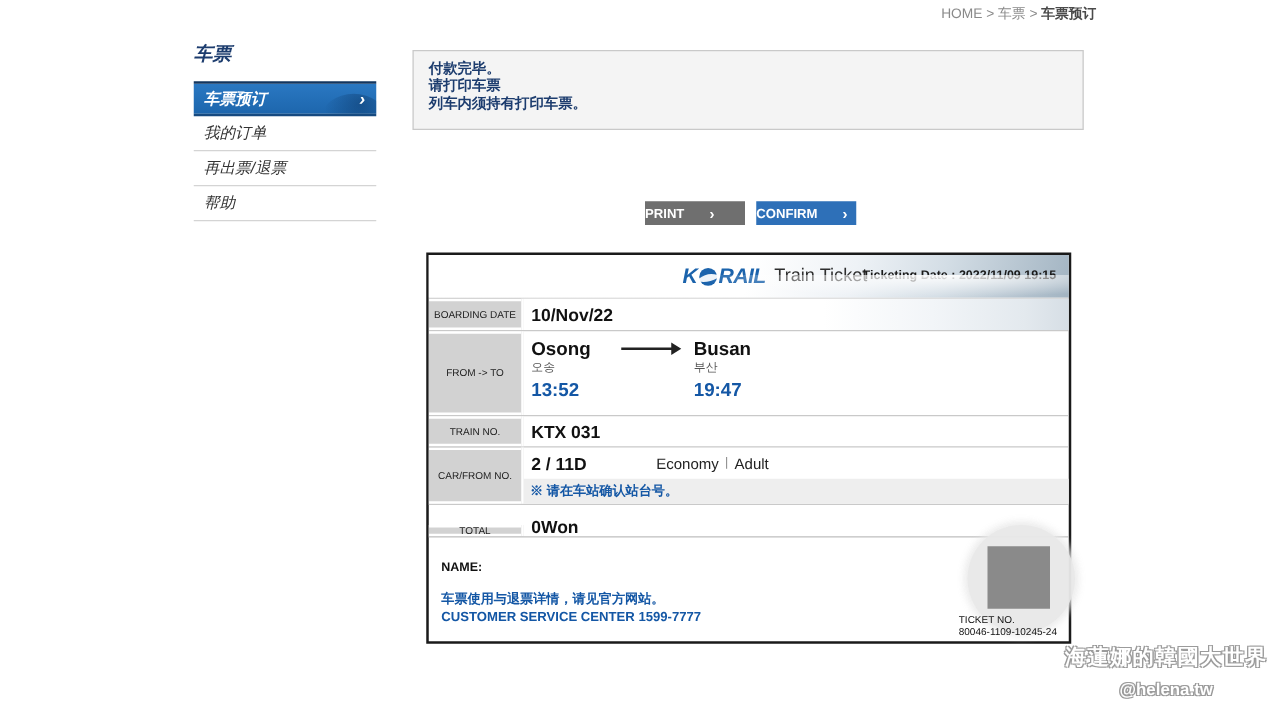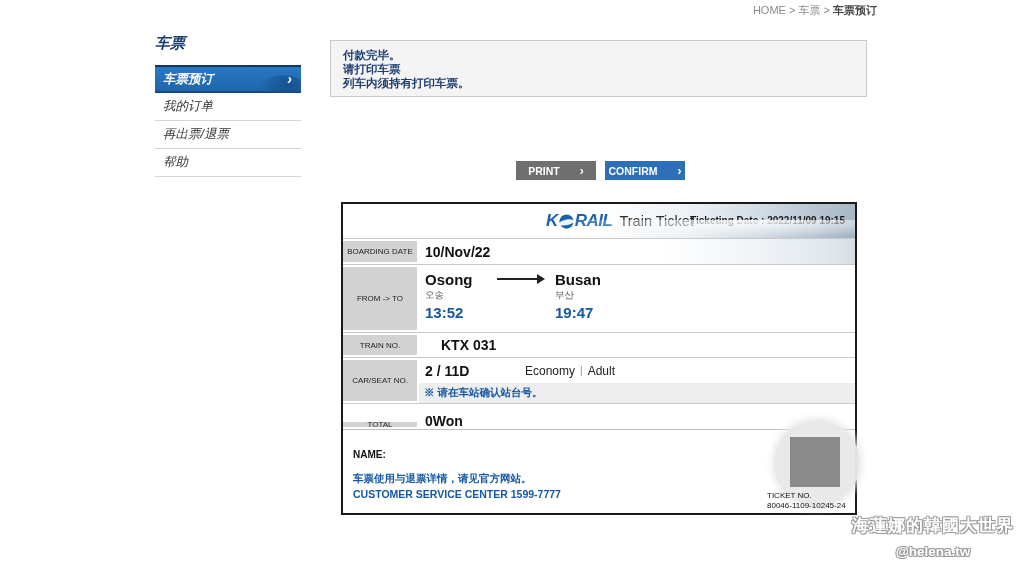--- a/index.html
+++ b/index.html
@@ -26,31 +26,31 @@
     color:#fff; font-weight:bold; line-height:24px;
   }
   .nav-item.active::before {
     content:""; position:absolute; right:-8px; top:8px; width:52px; height:40px;
     border-radius:50%; background:radial-gradient(circle at 60% 20%, rgba(10,49,94,0.45), rgba(10,49,94,0) 65%);
   }
   .nav-arrow { position:absolute; right:9px; top:0; color:#fff; font-size:14px; font-weight:bold; }
 
   
   .notice {
-    position:absolute; left:330px; top:40px; width:537px; height:57px;
+    position:absolute; left:330px; top:40px; width:537px; height:64px;
     background:#f4f4f4; border:1px solid #c9c9c9; padding:7px 12px;
     font-size:11.5px; font-weight:bold; color:#1c3c6e; line-height:14px;
   }
 
   
   .actions { position:absolute; left:516px; top:161px; display:flex; gap:9px; }
   .btn {
     width:80px; height:19px; border:none; color:#fff; font-family:inherit;
     font-size:10.5px; font-weight:bold; display:flex; align-items:center;
-    justify-content:center; gap:20px; cursor:pointer;
+    gap:20px; cursor:pointer;
   }
   .btn-print { background:#6f6f6f; }
   .btn-confirm { background:#2e70b8; }
   .btn-arrow { font-size:12px; line-height:1; }
 
   
   .ticket {
     position:absolute; left:341px; top:202px; width:516px; height:313px;
     border:2px solid #1a1a1a; background:#fff;
   }
@@ -83,21 +83,21 @@
   .station { display:flex; flex-direction:column; }
   .st-name { font-size:15px; font-weight:bold; color:#111; line-height:19px; }
   .st-local { font-size:9.5px; font-weight:normal; color:#555; line-height:12px; }
   .st-time { font-size:15px; font-weight:bold; color:#1457a5; line-height:19px; margin-top:2px; }
   .station.from { width:66px;justify-content:space-between; }
   .route-arrow { position:relative; width:46px; height:2px; background:#222; margin:8px 12px 0 6px; flex:none; }
   .route-arrow::after {
     content:""; position:absolute; right:-2px; top:-4px;
     border-left:8px solid #222; border-top:5px solid transparent; border-bottom:5px solid transparent;
   }
-  .row-train { height:25px;gap:16px; }
+  .row-train { height:25px; }
   .row-seat { height:46px; }
   .seat-wrap { flex-direction:column; align-items:stretch; padding-left:0; }
   .seat-line1 { height:26px; display:flex; align-items:center; padding-left:6px; }
   .seat-val { width:100px; font-size:14px; font-weight:bold; color:#111; }
   .seat-class, .seat-passenger { font-size:12px; font-weight:normal; color:#222; }
   .seat-divider { font-size:10px; color:#888; margin:0 5px; font-weight:normal; }
   .seat-note {
     height:20px; background:#eee; display:flex; align-items:center; padding-left:5px;
     font-size:10.5px; font-weight:bold; color:#1457a5;
   }
@@ -202,21 +202,21 @@
         </div>
       </div>
     </div>
 
     <div class="t-row row-train">
       <div class="t-label">TRAIN NO.</div>
       <div class="t-value">KTX 031</div>
     </div>
 
     <div class="t-row row-seat">
-      <div class="t-label">CAR/SEAT NO.</div>
+      <div class="t-label">CAR/FROM NO.</div>
       <div class="t-value seat-wrap">
         <div class="seat-line1">
           <span class="seat-val">2 / 11D</span>
           <span class="seat-class">Economy</span>
           <span class="seat-divider">|</span>
           <span class="seat-passenger">Adult</span>
         </div>
         <div class="seat-note">※ 请在车站确认站台号。</div>
       </div>
     </div>

